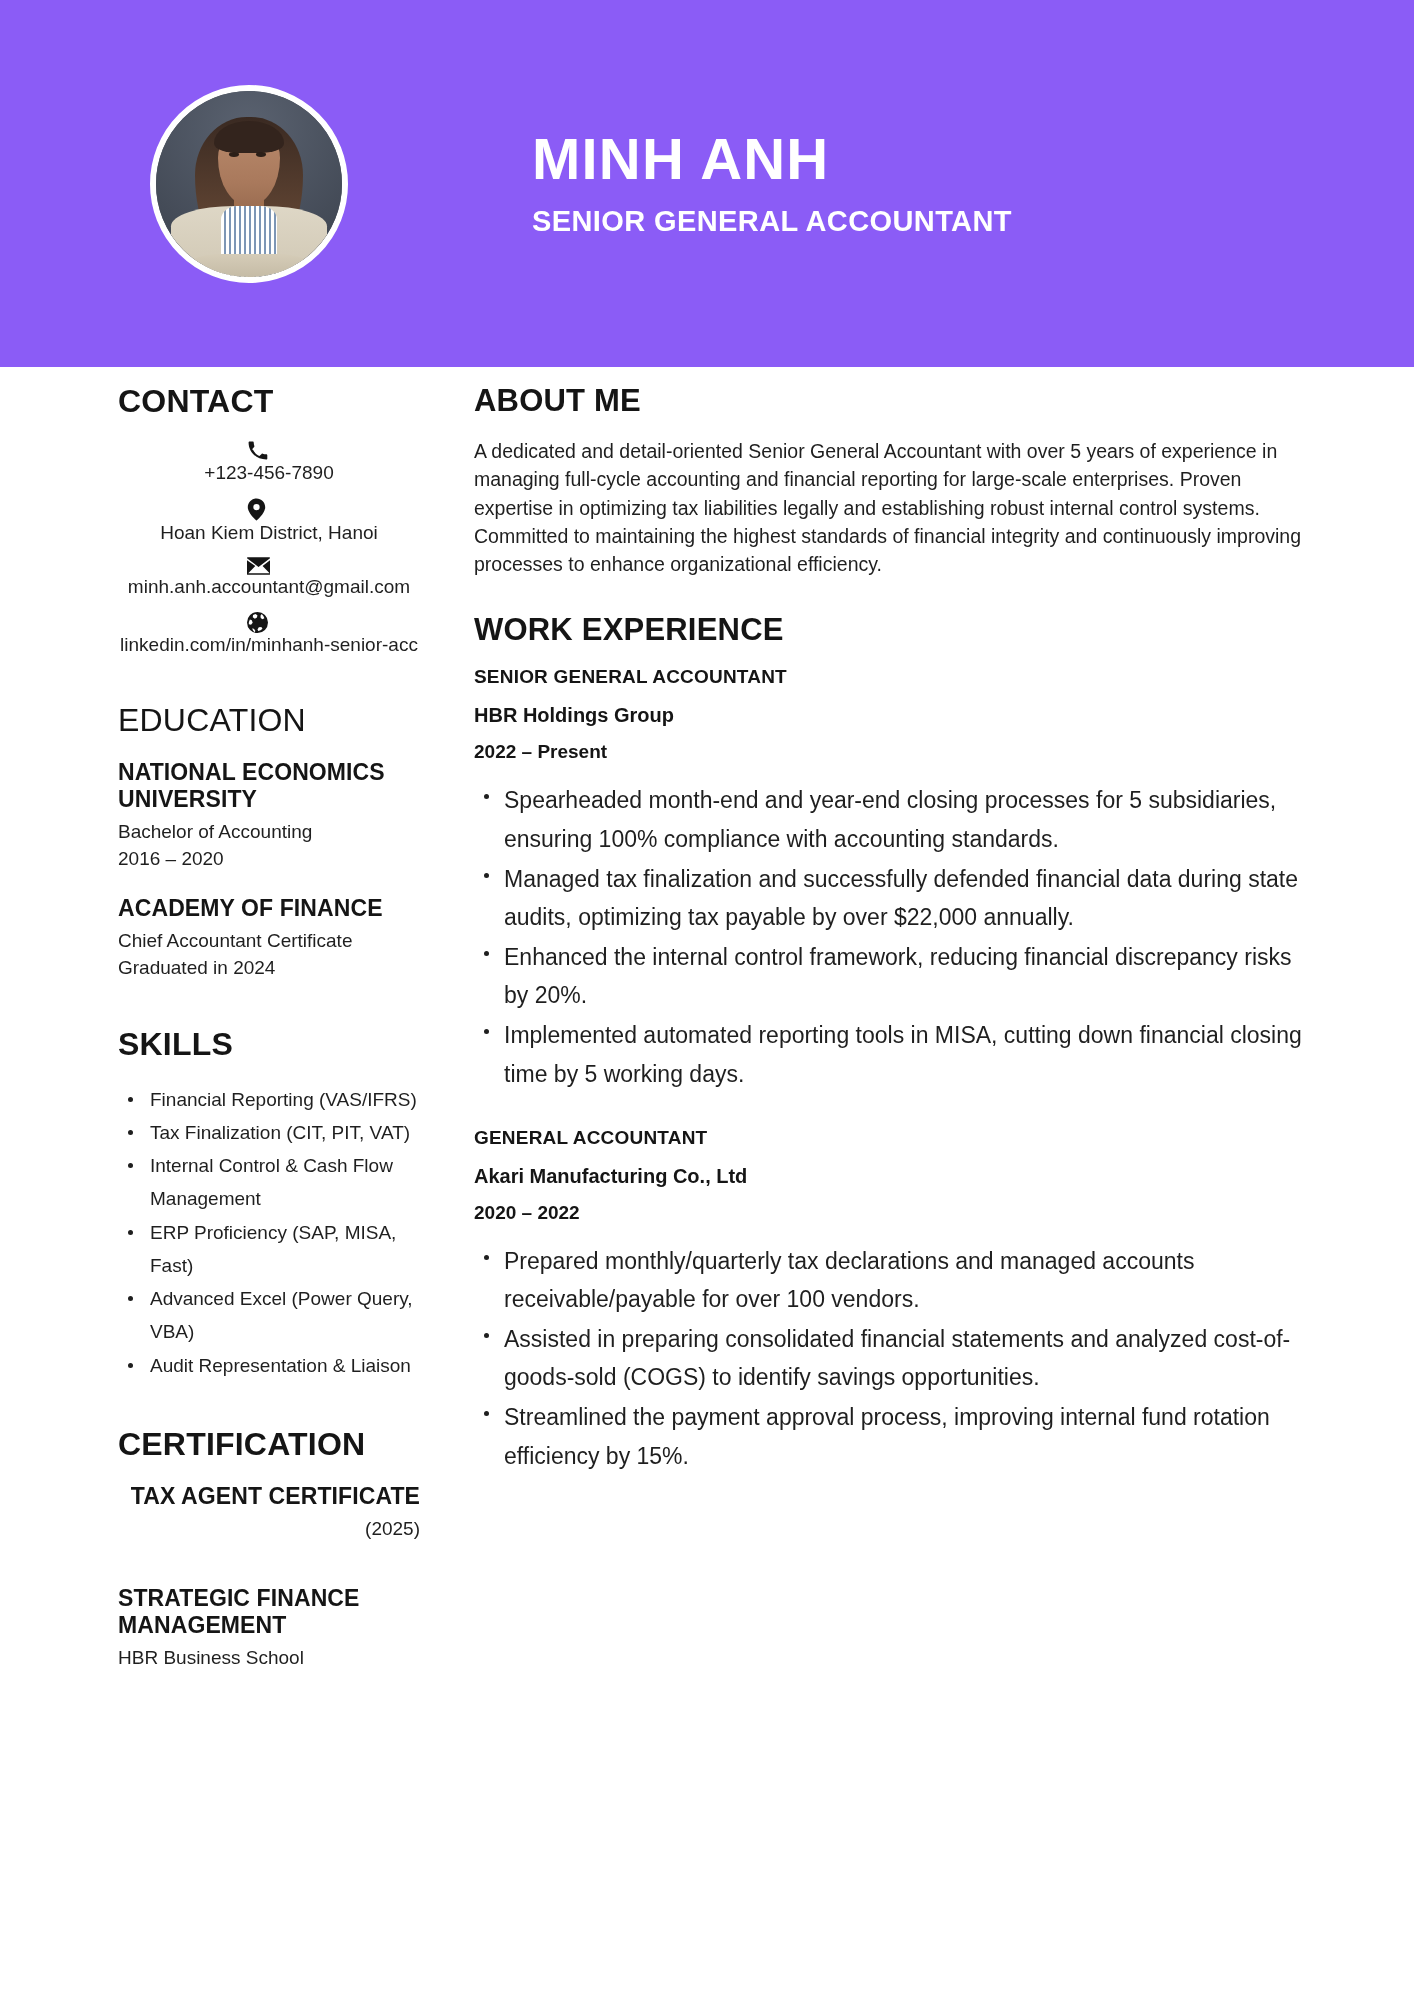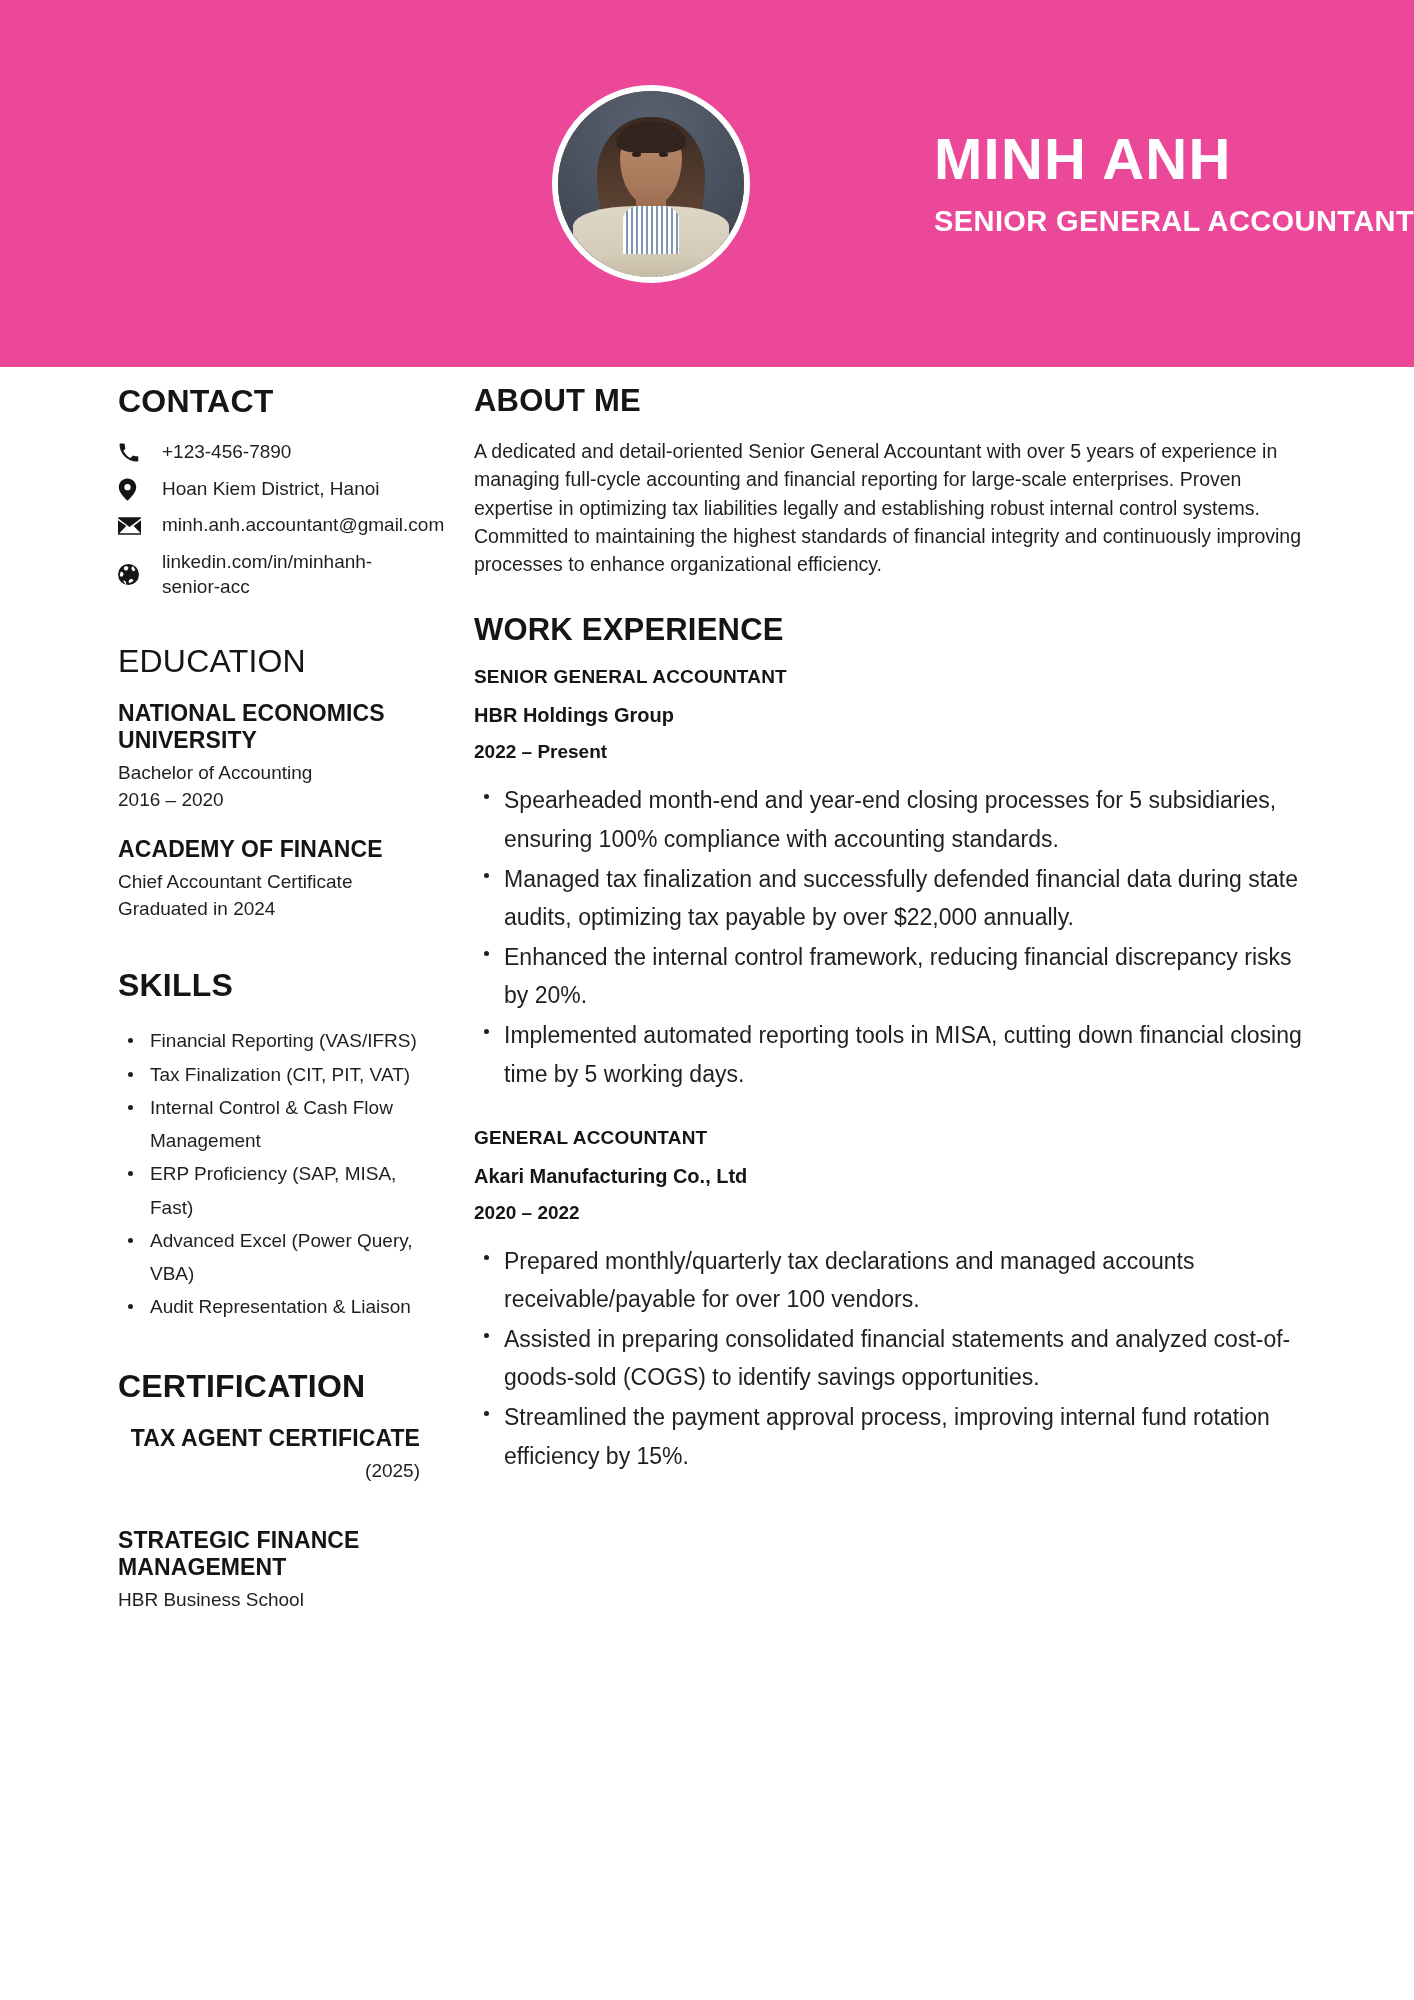--- a/index.html
+++ b/index.html
@@ -10,27 +10,26 @@
   body {
     width: 1414px;
     height: 2000px;
     font-family: "Liberation Sans", sans-serif;
     color: #1a1a1a;
     overflow: hidden;
   }
 
   
   .header {
-    background: #ec4899;
+    background: #8b5cf6;
     height: 367px;
     display: flex;
     align-items: center;
     box-sizing: border-box;
     padding-left: 150px;
-    justify-content: flex-end;
   }
   .avatar-wrap {
     width: 186px;
     height: 186px;
     border-radius: 50%;
     border: 6px solid #ffffff;
     overflow: hidden;
     flex: none;
     position: relative;
     background: #4a515c;
@@ -159,20 +158,21 @@
   .block { margin-bottom: 44px; }
 
   
   .contact-list { margin: 0; padding: 0; list-style: none; }
   .contact-row {
     display: flex;
     align-items: center;
     margin-bottom: 12px;
     font-size: 19px;
     color: #1f1f1f;
+    flex-direction: column;
   }
   .contact-row .ico {
     width: 30px;
     flex: none;
     display: flex;
     align-items: center;
     justify-content: flex-start;
     margin-right: 14px;
   }
   .contact-row .ico svg { display: block; }

